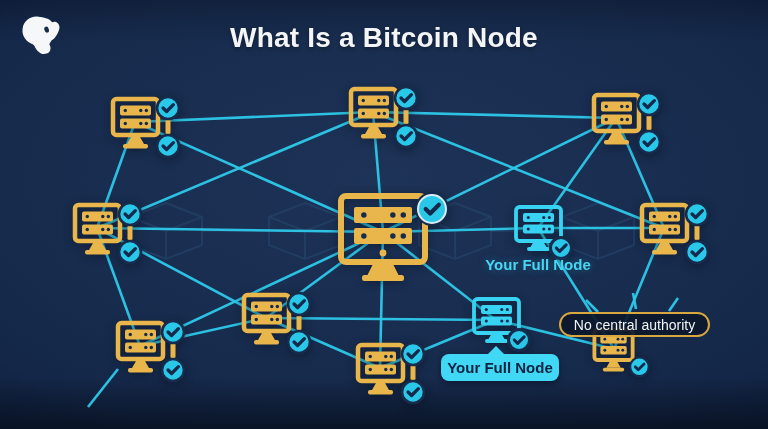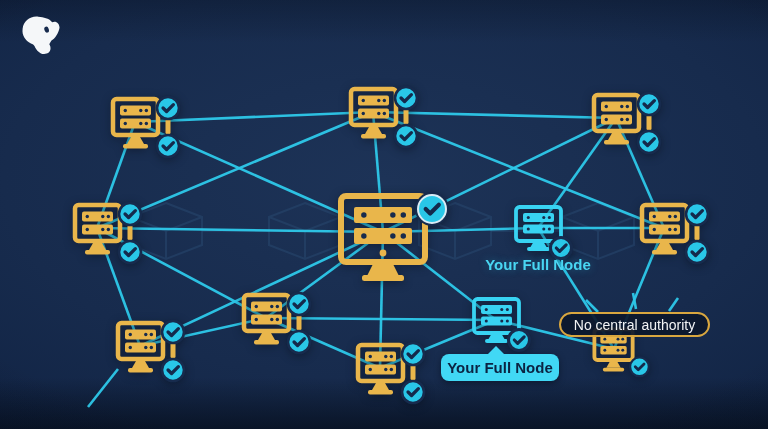--- a/index.html
+++ b/index.html
@@ -376,20 +376,21 @@
       </div>
     </div>
 
   <span class="logo">
     <svg width="52" height="48" viewBox="0 0 56 52">
       <path fill="#f5f7f9" d="M24 4 C15 3 8 9 7 17 C6 24 10 30 16 33 C18 34 19 34 20 36 C22 41 27 46 33 44 C38 42 38 37 36 34 C36 33 37 32 38 30 C42 28 46 22 47 16 C47 11 43 8 39 10 C35 5 30 5 24 4 Z"></path>
       <ellipse cx="33" cy="18" rx="2.4" ry="3.4" fill="#172b4d" transform="rotate(-18 33 18)"></ellipse>
     </svg>
   </span>
 
+  <h1 class="title">What Is a Bitcoin Node</h1>
 
   <div class="label-right">Your Full Node</div>
 
   <div class="bubble">Your Full Node</div>
 
   <div class="pill">No central authority</div>
 
   <div class="vignette"></div>
 </div>
 

